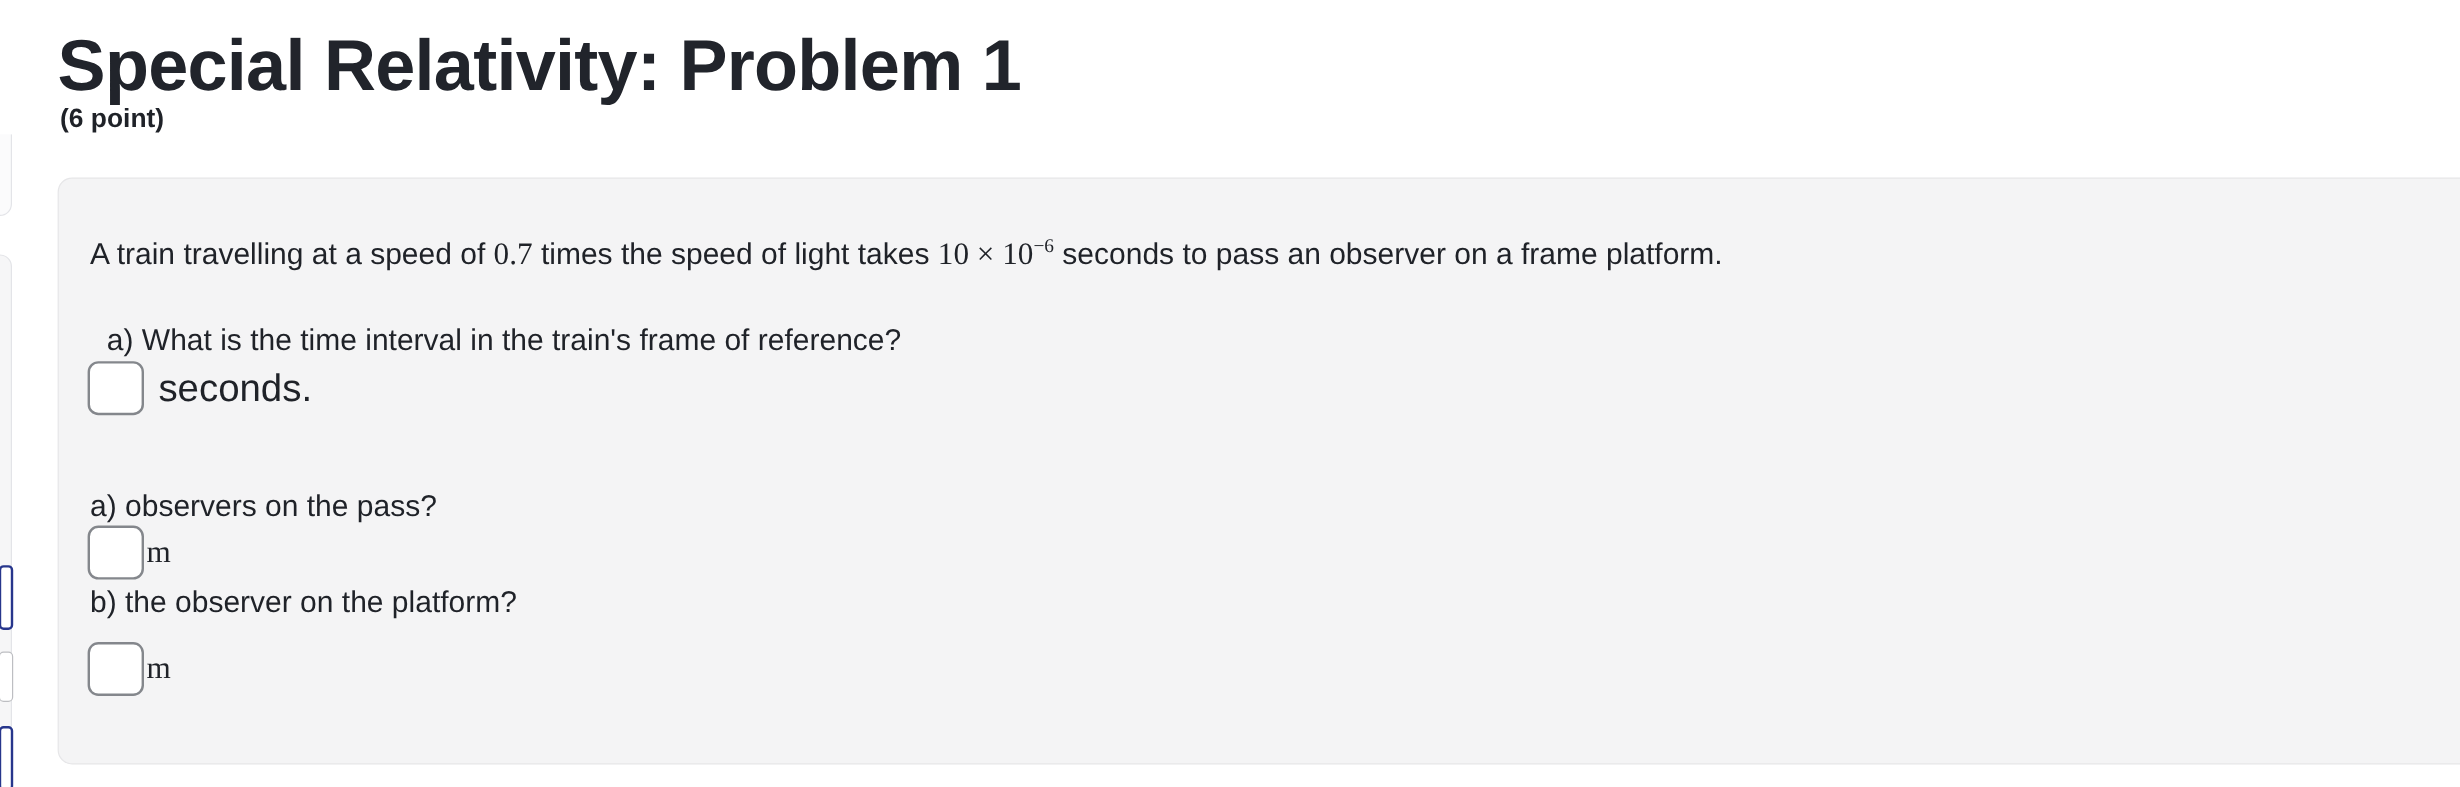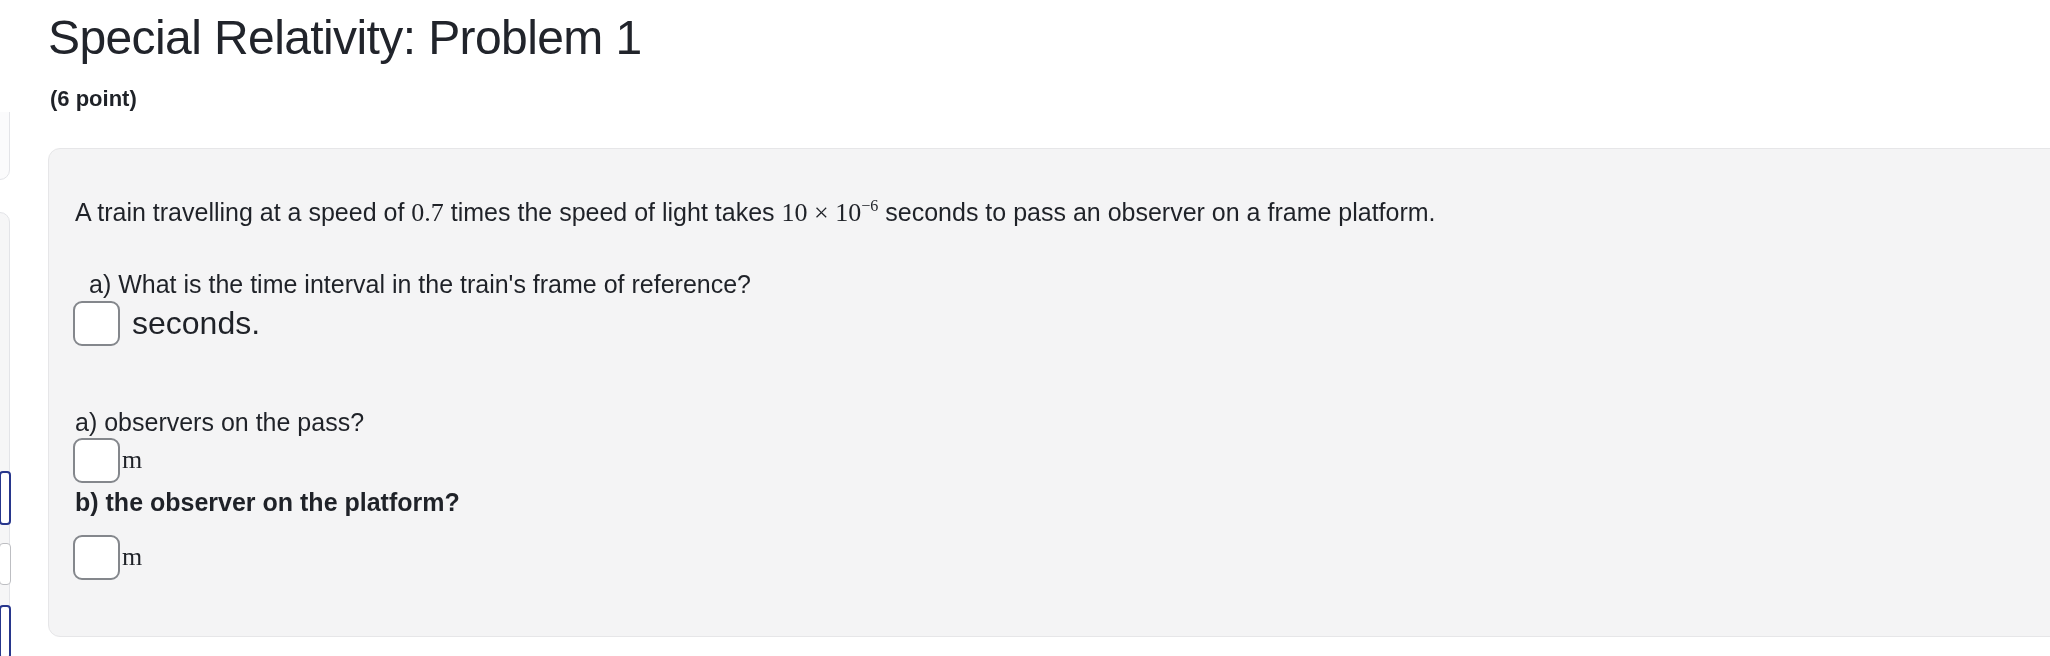--- a/index.html
+++ b/index.html
@@ -70,23 +70,23 @@
     left: 0;
     top: 0;
     width: 2050px;
     height: 112px;
     background: #ffffff;
     z-index: 3;
   }
   #page-title {
     position: absolute;
     left: 48px;
-    top: 10px;
-    font-size: 48px;
-    font-weight: normal;
+    top: 20px;
+    font-size: 60px;
+    font-weight: bold;
     letter-spacing: -0.6px;
     color: #21242b;
     white-space: nowrap;
   }
   #point-value {
     position: absolute;
     left: 50px;
     top: 86px;
     font-size: 22px;
     font-weight: bold;
@@ -113,21 +113,21 @@
     left: 26px;
     font-size: 25px;
     line-height: 30px;
     color: #1f2228;
     white-space: nowrap;
   }
   #problem-statement { top: 48px; }
   #question-a       { top: 120px; margin-left: 14px; }
   #question-length  { top: 215px; }
   #question-a2      { top: 258px; }
-  #question-b       { top: 338px; font-weight: bold; }
+  #question-b       { top: 338px; }
 
   
   .math {
     font-family: "Liberation Serif", serif;
     font-size: 26px;
     text-align: right;
   }
   .math sup {
     font-size: 0.62em;
     vertical-align: super;

